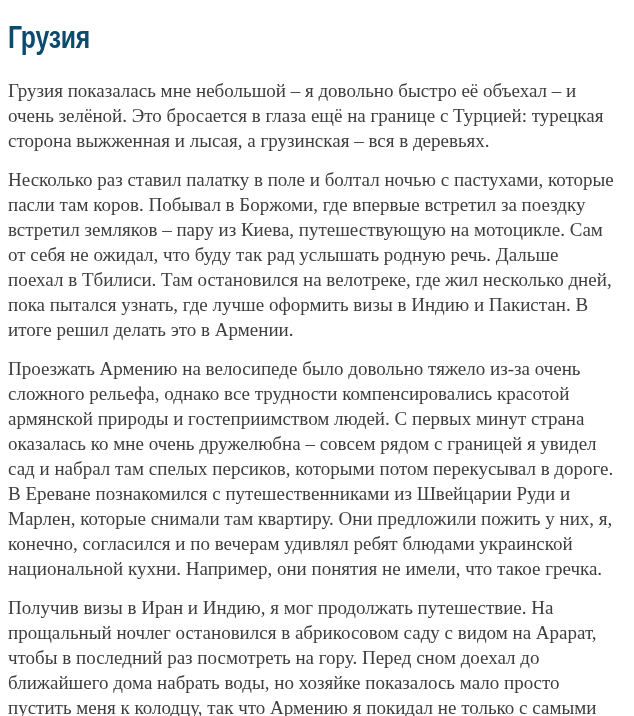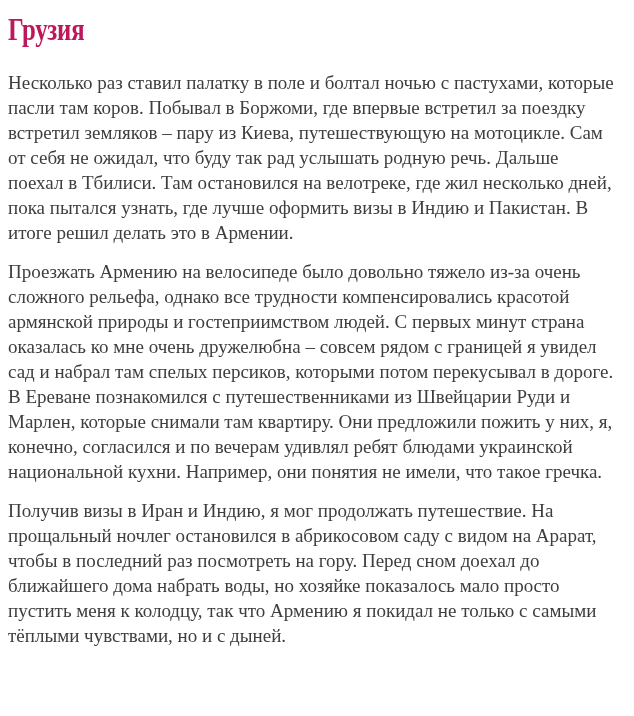--- a/index.html
+++ b/index.html
@@ -14,26 +14,26 @@
     font-family: "Liberation Serif", "DejaVu Serif", serif;
     color: #3e3e3e;
     -webkit-font-smoothing: antialiased;
   }
   .article {
     box-sizing: border-box;
     width: 634px;
     padding: 10px 18px 0 8px;
   }
   .section-heading {
-    margin: 0 0 20px 0;
-    font-family: Liberation Serif, serif;
+    margin: 8px 0 20px 0;
+    font-family: Liberation Sans, sans-serif;
     font-weight: 700;
     font-size: 31px;
     line-height: 40px;
-    color: #be185d;
+    color: #0c4a6e;
     white-space: nowrap;
   }
   .section-heading .condensed {
     display: inline-block;
     transform: scaleX(0.8);
     transform-origin: 0 50%;
     letter-spacing: -0.3px;
   }
   .section-heading.second {
     margin-top: 14px;
@@ -46,20 +46,21 @@
     text-align: left;
   }
 </style>
 </head>
 <body>
 
 <div class="article">
 
   <h1 class="section-heading"><span class="condensed">Грузия</span></h1>
 
+  <p>Грузия показалась мне небольшой – я довольно быстро её объехал – и очень зелёной. Это бросается в глаза ещё на границе с Турцией: турецкая сторона выжженная и лысая, а грузинская – вся в деревьях.</p>
 
   <p>Несколько раз ставил палатку в поле и болтал ночью с пастухами, которые пасли там коров. Побывал в Боржоми, где впервые встретил за поездку встретил земляков – пару из Киева, путешествующую на мотоцикле. Сам от себя не ожидал, что буду так рад услышать родную речь. Дальше поехал в Тбилиси. Там остановился на велотреке, где жил несколько дней, пока пытался узнать, где лучше оформить визы в Индию и Пакистан. В итоге решил делать это в Армении.</p>
 
 
   <p>Проезжать Армению на велосипеде было довольно тяжело из-за очень сложного рельефа, однако все трудности компенсировались красотой армянской природы и гостеприимством людей. С первых минут страна оказалась ко мне очень дружелюбна – совсем рядом с границей я увидел сад и набрал там спелых персиков, которыми потом перекусывал в дороге. В Ереване познакомился с путешественниками из Швейцарии Руди и Марлен, которые снимали там квартиру. Они предложили пожить у них, я, конечно, согласился и по вечерам удивлял ребят блюдами украинской национальной кухни. Например, они понятия не имели, что такое гречка.</p>
 
   <p>Получив визы в Иран и Индию, я мог продолжать путешествие. На прощальный ночлег остановился в абрикосовом саду с видом на Арарат, чтобы в последний раз посмотреть на гору. Перед сном доехал до ближайшего дома набрать воды, но хозяйке показалось мало просто пустить меня к колодцу, так что Армению я покидал не только с самыми тёплыми чувствами, но и с дыней.</p>
 
 </div>
 

